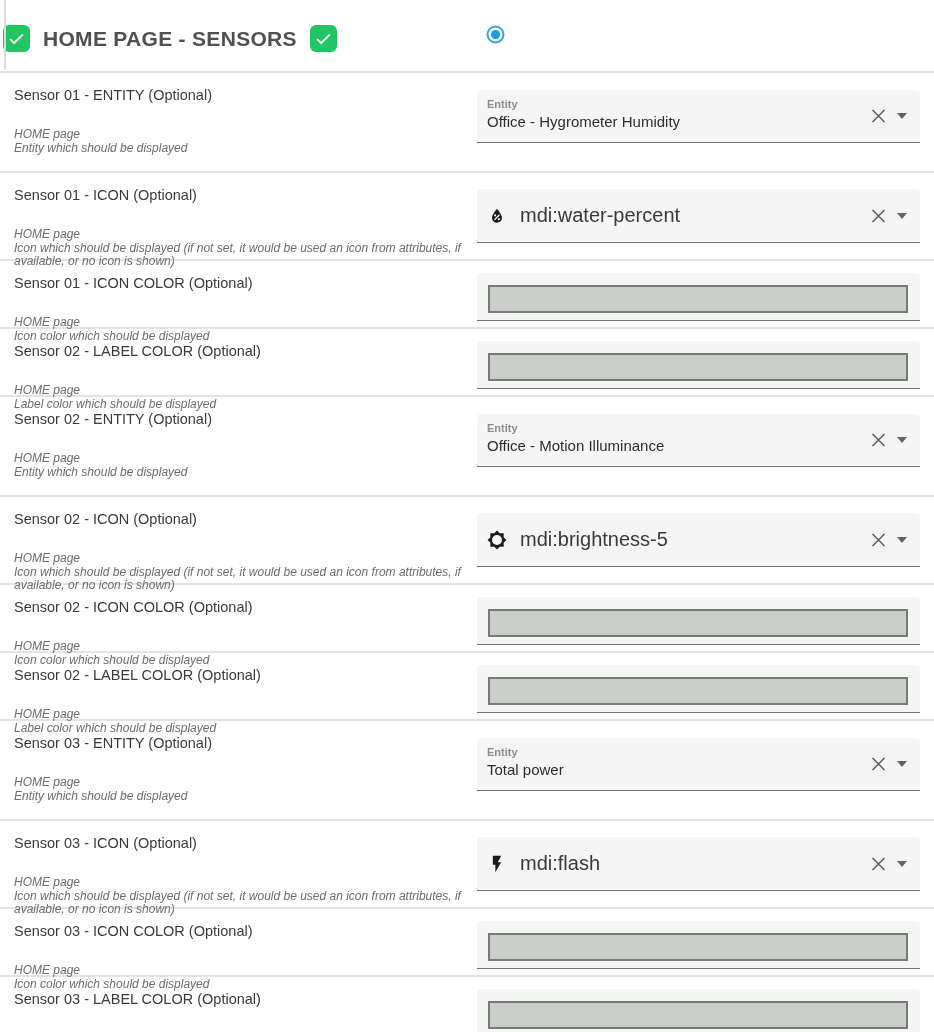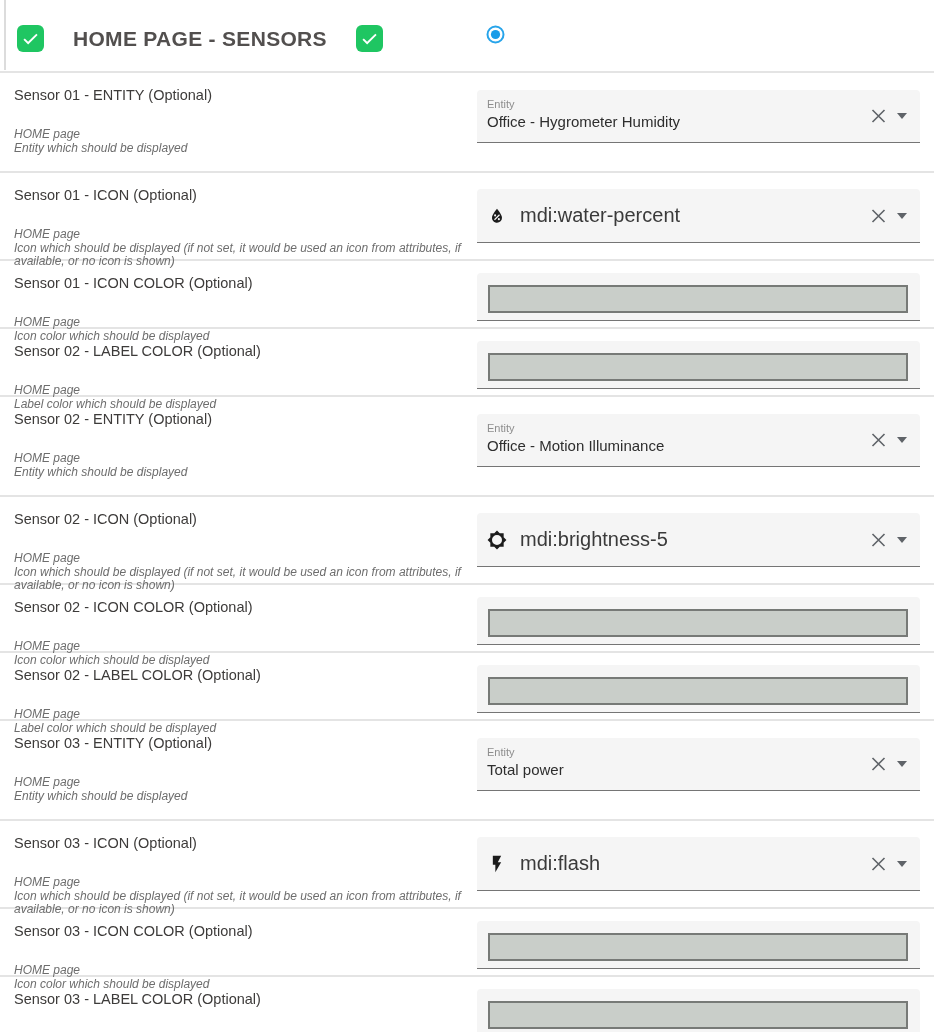--- a/index.html
+++ b/index.html
@@ -3,39 +3,39 @@
 <meta charset="utf-8">
 <style>
   html,body{margin:0;padding:0;}
   body{
     width:934px;height:1032px;overflow:hidden;background:#ffffff;
     font-family:"Liberation Sans", sans-serif;position:relative;
   }
   
   .header{height:71px;position:relative;background:#fff;}
   .edge-line{position:absolute;left:4px;top:0;width:2px;height:70px;background:#dcdcdc;}
-  .header-inner{display:flex;align-items:center;padding-left:17px;padding-top:25px;gap:16px;}
+  .header-inner{display:flex;align-items:center;padding-left:3px;padding-top:25px;}
   .cbox{width:27px;height:27px;border-radius:6px;background:#1fc662;
         display:flex;align-items:center;justify-content:center;flex:none;}
   .htitle{font-size:21px;font-weight:bold;color:#524f4e;margin:0 13px;letter-spacing:.3px;white-space:nowrap;}
   .radio{position:absolute;left:486px;top:25px;width:19px;height:19px;}
   
   .row{display:flex;border-top:2px solid #e4e4e4;box-sizing:border-box;background:#fff;}
   .row.h-entity{height:100px}
   .row.h-icon{height:88px}
   .row.h-color{height:68px}
   .left{flex:1;padding:14px 13px 0 14px;min-width:0;}
   .ftitle{font-size:14.5px;color:#3d3b3a;line-height:16px;}
   .fsub{font-style:italic;color:#6d6d6d;font-size:12px;line-height:13.5px;margin-top:25px;}
   .fdesc{font-style:italic;color:#6d6d6d;font-size:12px;line-height:13.5px;}
   .right{width:443px;margin-right:14px;flex:none;}
   .field{background:#f5f5f5;border-bottom:1px solid #757575;border-radius:4px 4px 0 0;
          box-sizing:border-box;position:relative;}
   .field.entityf{margin-top:17px;height:53px;padding:8px 0 0 10px;}
-  .flabel{font-size:11px;color:#8d8d8d;line-height:12px;}
+  .flabel{font-size:11px;color:#8d8d8d;line-height:12px;font-weight:bold;}
   .fvalue{font-size:15px;color:#2e2e2e;margin-top:3px;white-space:nowrap;}
   .field.iconf{margin-top:16px;height:54px;display:flex;align-items:center;padding:0 0 0 10px;}
   .micon{width:20px;height:20px;margin-right:13px;flex:none;}
   .mival{font-size:20px;color:#3a3a3a;white-space:nowrap;}
   .field.colorf{margin-top:12px;height:48px;padding:12px 12px 0 11px;}
   .cinput{display:block;width:100%;height:28px;background:#c9cec9;border:2px solid #777a77;
           box-sizing:border-box;border-radius:0;font-family:"Liberation Sans",sans-serif;}
   .clear{position:absolute;right:33px;top:50%;transform:translateY(-50%);width:17px;height:17px;cursor:pointer;}
   .caret{position:absolute;right:13px;top:50%;transform:translateY(-50%);width:0;height:0;
          border-left:5px solid transparent;border-right:5px solid transparent;

